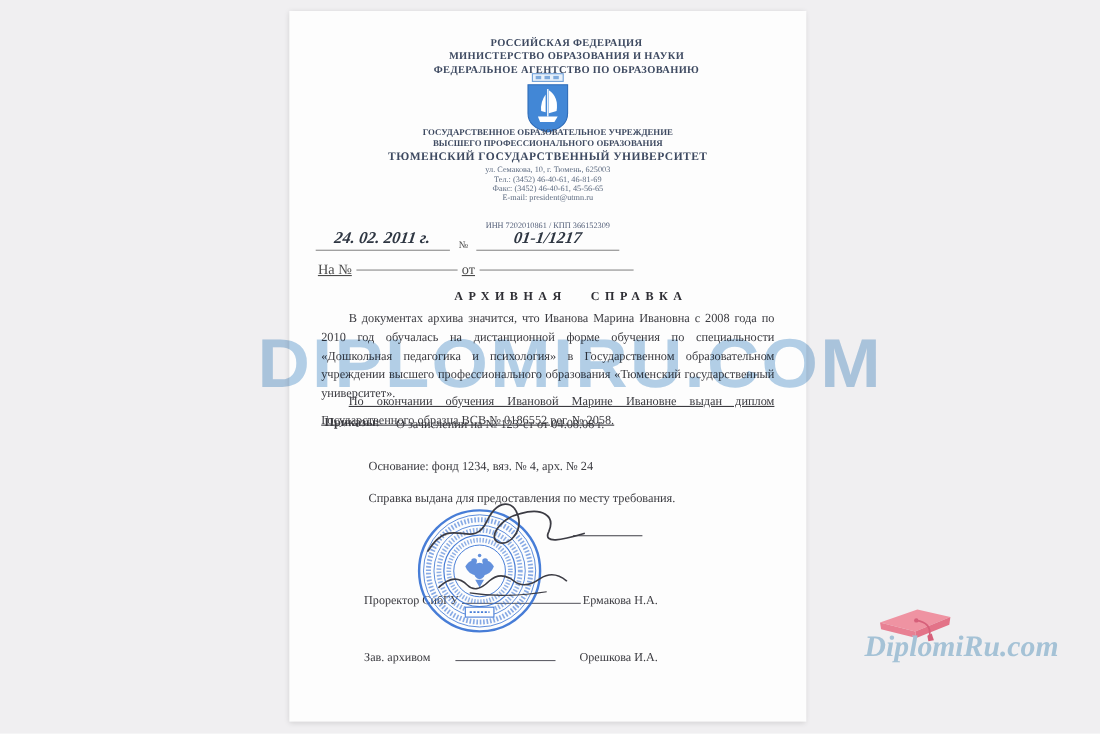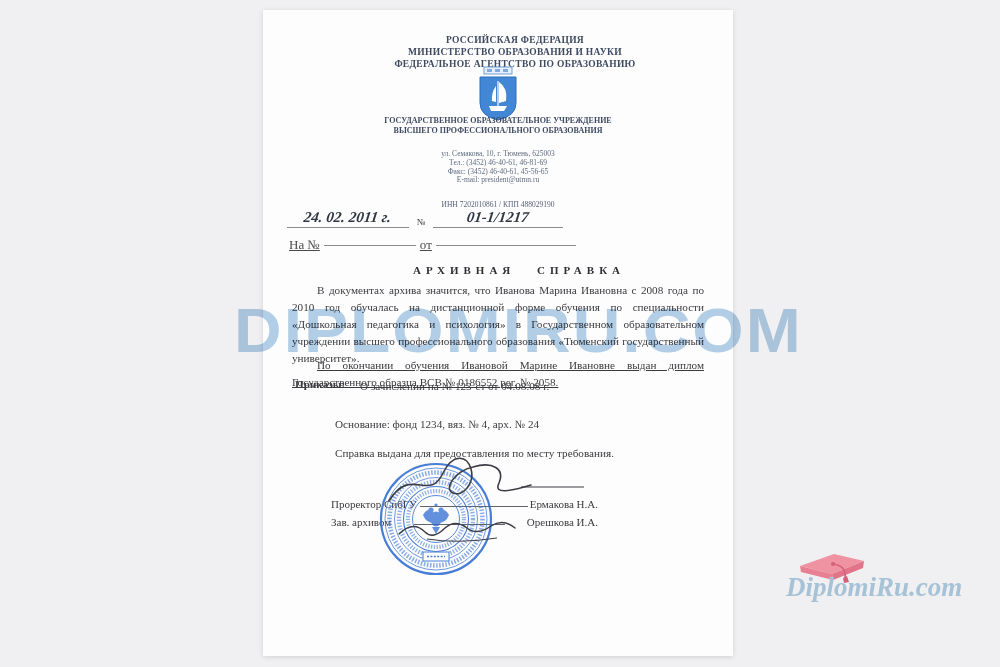--- a/index.html
+++ b/index.html
@@ -30,23 +30,23 @@
   .bodyTxt{left:29px;width:412px;font-size:11.2px;line-height:17px;color:#3b3b40;text-align:justify;}
   .p1{top:272px;text-indent:25px;}
   .p2{top:347px;text-indent:25px;text-decoration:underline;}
   .ordLbl{top:368px;left:32px;font-size:11.2px;font-weight:bold;color:#3b3b40;}
   .ordList{top:368px;left:97px;font-size:11.2px;line-height:17px;color:#3b3b40;}
   .ordList div{white-space:nowrap;}
   .basis{top:408px;left:72px;font-size:11.2px;color:#3b3b40;white-space:nowrap;}
   .issued{top:437px;left:72px;font-size:11.2px;color:#3b3b40;white-space:nowrap;}
   .sigRow{left:68px;width:267px;display:flex;align-items:flex-end;font-size:11px;color:#3b3b40;z-index:1;}
   .sigRow1{top:488px;}
-  .sigRow2{top:506px;gap:20px;}
+  .sigRow2{top:540px;gap:20px;}
   .sigFill{flex:1;border-bottom:1px solid #62626a;margin:0 0 3px 3px;}
-  .sigName{margin-left:2px;white-space:nowrap;}
+  .sigName{margin-left:2px;white-space:nowrap;margin-top:42px;}
   .stamp{left:114px;top:450px;z-index:2;}
   .autograph1{left:108px;top:441px;z-index:3;}
   .autograph2{left:128px;top:506px;z-index:3;}
   .watermark{left:234px;top:292px;font-family:"Liberation Sans",sans-serif;font-weight:bold;
              font-size:66px;letter-spacing:2px;color:rgba(164,198,227,.82);
              mix-blend-mode:multiply;z-index:5;transform:scaleY(.95);white-space:nowrap;}
   .logo{left:780px;top:546px;width:210px;height:75px;z-index:6;}
   .logoCap{position:absolute;left:16px;top:2px;}
   .logoText{position:absolute;left:6px;top:26px;font-family:"Liberation Serif",serif;
             font-style:italic;font-weight:bold;font-size:27px;color:#a5c2d6;white-space:nowrap;}
@@ -74,29 +74,30 @@
         <path d="M22,16 q9,6 7,19 l-7,2 z" fill="#ffffff"></path>
         <path d="M19,20 q-5,7 -4,15 l4,1 z" fill="#ffffff"></path>
         <path d="M12,40 h18 l-3,5 h-13 z" fill="#ffffff"></path>
         <line x1="21" y1="15" x2="21" y2="40" stroke="#ffffff" stroke-width="1.2"></line>
       </svg>
     </div>
 
     <div class="abs ctr org">
       <div>ГОСУДАРСТВЕННОЕ ОБРАЗОВАТЕЛЬНОЕ УЧРЕЖДЕНИЕ</div>
       <div>ВЫСШЕГО ПРОФЕССИОНАЛЬНОГО ОБРАЗОВАНИЯ</div>
+      <div class="univ">ТЮМЕНСКИЙ ГОСУДАРСТВЕННЫЙ УНИВЕРСИТЕТ</div>
     </div>
 
     <div class="abs ctr addr">
       <div>ул. Семакова, 10, г. Тюмень, 625003</div>
       <div>Тел.: (3452) 46-40-61, 46-81-69</div>
       <div>Факс: (3452) 46-40-61, 45-56-65</div>
       <div>E-mail: president@utmn.ru</div>
     </div>
-    <div class="abs ctr inn">ИНН 7202010861 / КПП 488029190</div>
+    <div class="abs ctr inn">ИНН 7202010861 / КПП 366152309</div>
 
     <div class="abs dateRow">
       <span class="uLine dateSpan"><span class="hw">24. 02. 2011 г.</span></span>
       <span class="noSign">№</span>
       <span class="uLine numSpan"><span class="hw">01-1/1217</span></span>
     </div>
     <div class="abs naRow">
       <span>На №</span>
       <span class="naBlank1"></span>
       <span>от</span>

